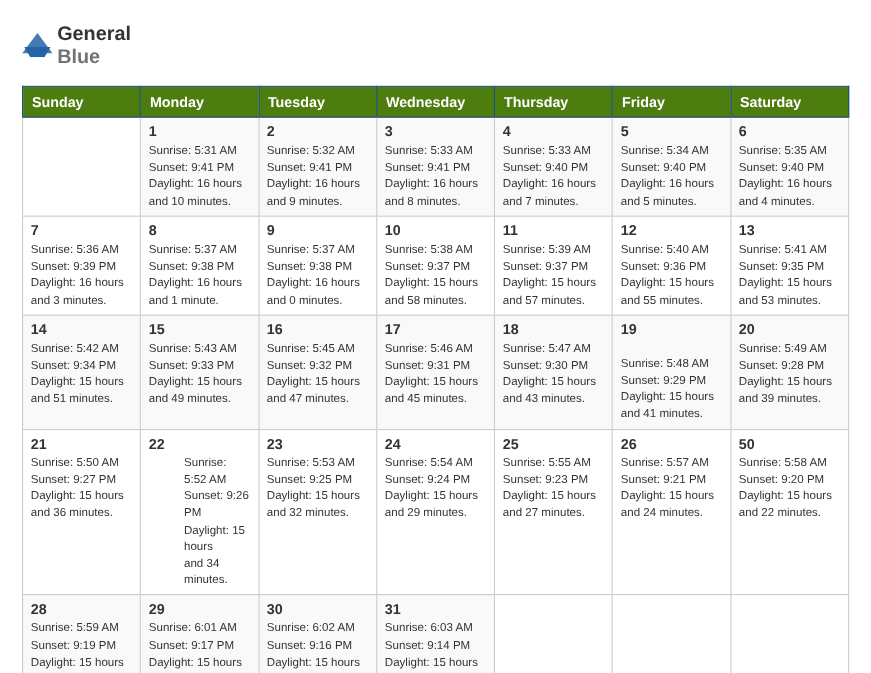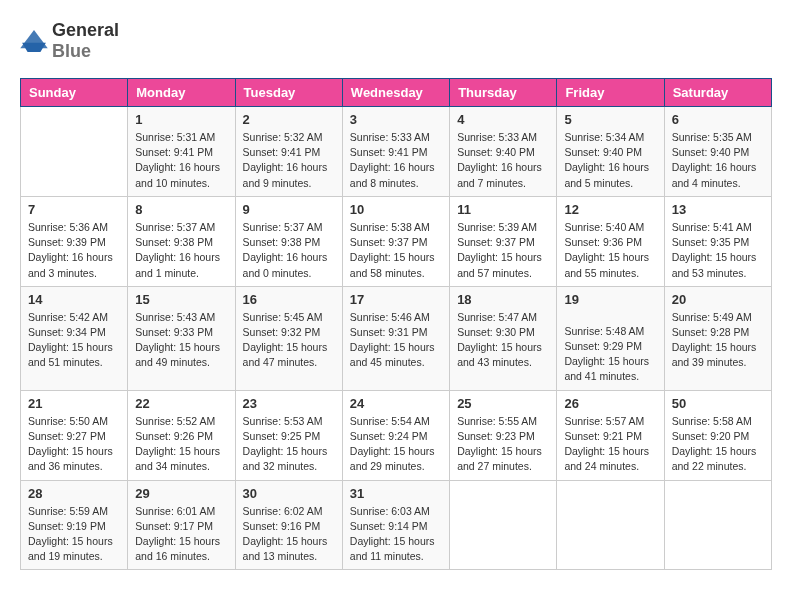--- a/index.html
+++ b/index.html
@@ -47,21 +47,21 @@
     .location-title {
       font-size: 18px;
       color: #555;
       margin-top: 2px;
     }
     table {
       width: 100%;
       border-collapse: collapse;
     }
     thead tr th {
-      background-color: #ec4899;
+      background-color: #4d7c0f;
       color: #fff;
       text-align: left;
       padding: 6px 8px;
       font-size: 13px;
       font-weight: bold;
       border: 1px solid #1a4f8a;
     }
     tbody tr td {
       border: 1px solid #ccc;
       vertical-align: top;
@@ -271,21 +271,21 @@
       <tr>
         <td>
           <span class="day-number">21</span>
           <div class="day-info" style="white-space: pre-line;">Sunrise: 5:50 AM
 Sunset: 9:27 PM
 Daylight: 15 hours
 and 36 minutes.</div>
         </td>
         <td>
           <span class="day-number">22</span>
-          <div class="day-info" style="white-space: pre-line;">Sunrise: 5:52 AM
+          <div class="day-info" style="white-space: pre-line; margin-left: 32px;">Sunrise: 5:52 AM
 Sunset: 9:26 PM
 Daylight: 15 hours
 and 34 minutes.</div>
         </td>
         <td>
           <span class="day-number">23</span>
           <div class="day-info" style="white-space: pre-line;">Sunrise: 5:53 AM
 Sunset: 9:25 PM
 Daylight: 15 hours
 and 32 minutes.</div>

